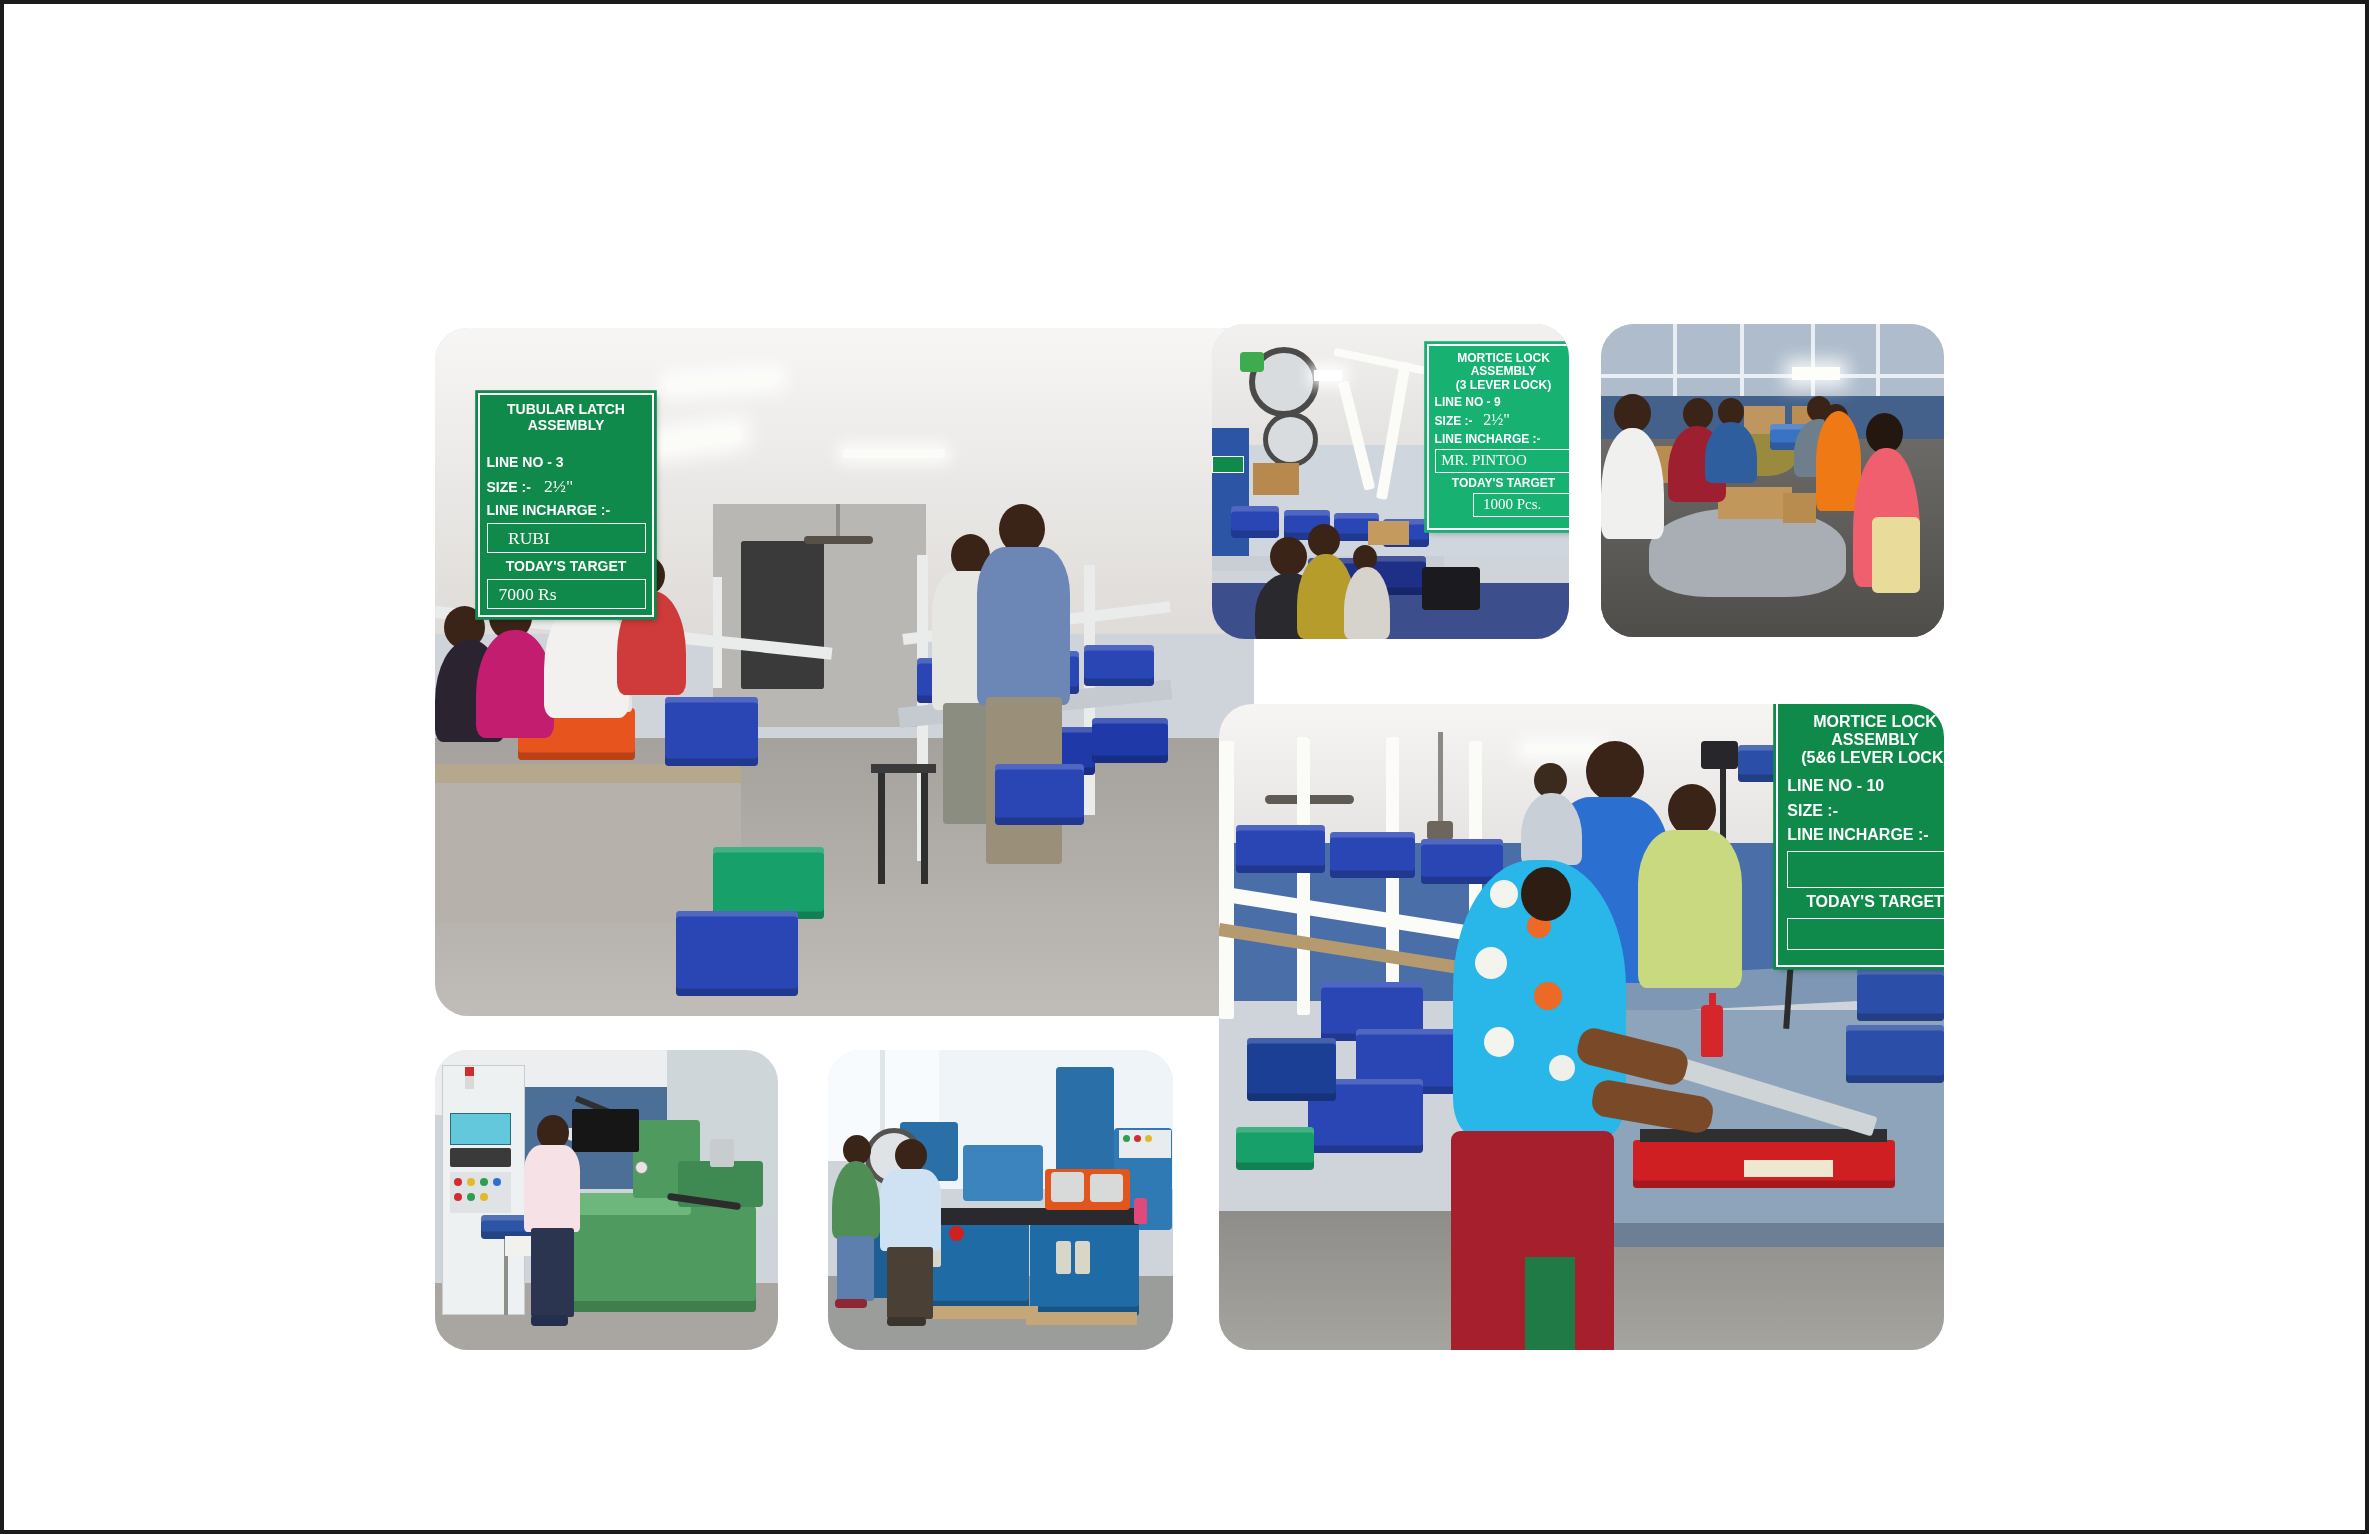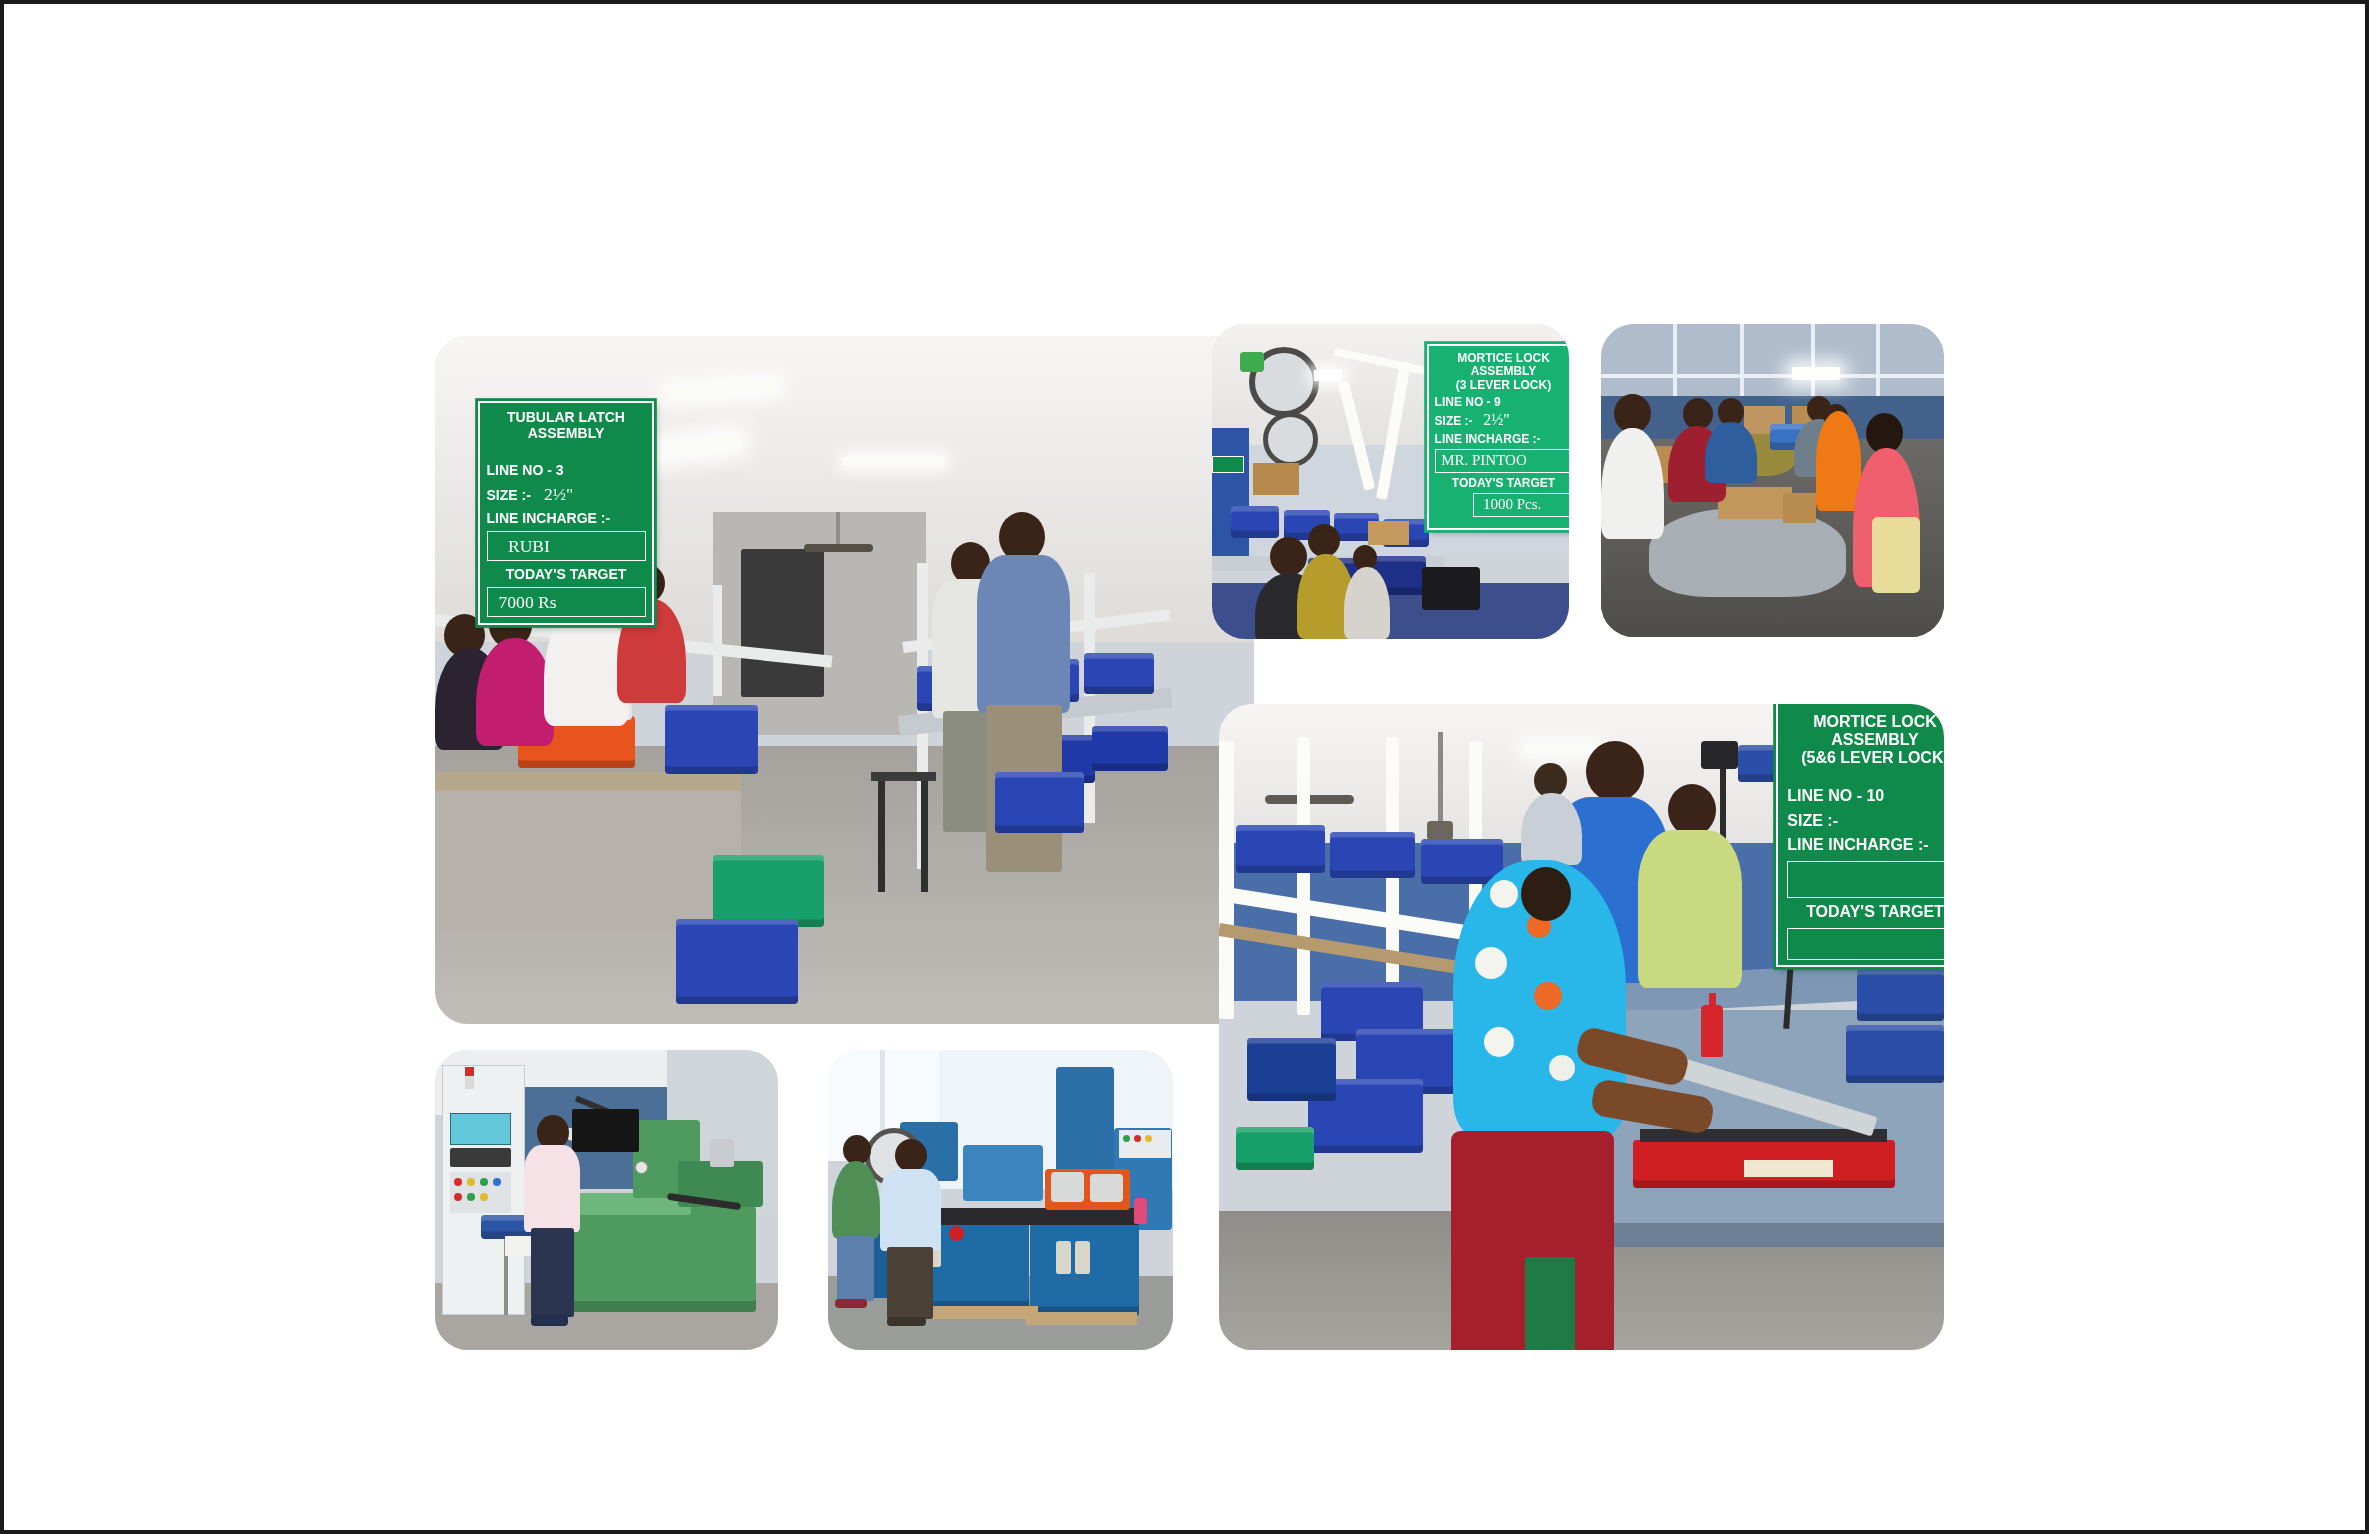--- a/index.html
+++ b/index.html
@@ -97,21 +97,21 @@
   .sign .t1{display:block;line-height:1.12;}
   .sign .row{display:block;text-align:left;line-height:1.18;}
   .sign .box{
     display:block;border:1.9px solid #ffffff;box-sizing:border-box;
     font-family:"Liberation Serif",serif;font-weight:400;
     display:flex;align-items:center;
   }
   .sign .hand{font-family:"Liberation Serif",serif;font-weight:400;}
 
   
-  #photo-main{left:431px;top:56px;width:819px;height:688px;}
+  #photo-main{left:431px;top:48px;width:819px;height:688px;}
   #photo-main .ceiling{height:306px;background:linear-gradient(#f7f6f5,#dedbd8);}
   #photo-main .floor{height:278px;background:linear-gradient(#a5a29d,#c0bdb8);}
 
   
   #photo-2{left:1208px;top:44px;width:357px;height:315px;}
   #photo-2 .ceiling{height:139px;background:linear-gradient(#f2f1f0,#e2e0de);}
   #photo-2 .floor{height:56px;background:#3c4f8c;}
 
   
   #photo-3{left:1597px;top:44px;width:343px;height:313px;}
@@ -480,21 +480,21 @@
         <div style="position:absolute;left:232px;top:427px;width:163px;height:219px;background:#a51f2c;border-radius:9.3px 9.3px 0 0;"></div>
         <div style="position:absolute;left:306px;top:553px;width:50px;height:93px;background:#1f7a46;"></div>
         <div style="position:absolute;left:358px;top:334px;width:111px;height:37px;background:#7a4a28;border-radius:15px;transform:rotate(14deg);"></div>
         <div style="position:absolute;left:373px;top:384px;width:121px;height:37px;background:#7a4a28;border-radius:15px;transform:rotate(10deg);"></div>
       </div>
 
       <div class="sign" style="left:557px;top:-1.9px;width:198px;height:265px;padding:9.3px 9.3px 7.4px 9.3px;font-size:16px;">
         <span class="t1">MORTICE LOCK</span>
         <span class="t1">ASSEMBLY</span>
         <span class="t1">(5&amp;6 LEVER LOCK)</span>
-        <span class="row" style="margin-top:20px;">LINE NO - 10</span>
+        <span class="row" style="margin-top:10px;">LINE NO - 10</span>
         <span class="row" style="margin-top:5.6px;">SIZE :-</span>
         <span class="row" style="margin-top:5.6px;">LINE INCHARGE :-</span>
         <span class="box" style="margin-top:5.6px;height:37px;padding-left:9.3px;font-size:17.6px;"></span>
         <span class="row" style="margin-top:5.6px;text-align:center;">TODAY'S TARGET</span>
         <span class="box" style="margin-top:5.6px;height:32px;padding-left:9.3px;font-size:17.6px;"></span>
       </div>
     </div>
 
   </div>
 

